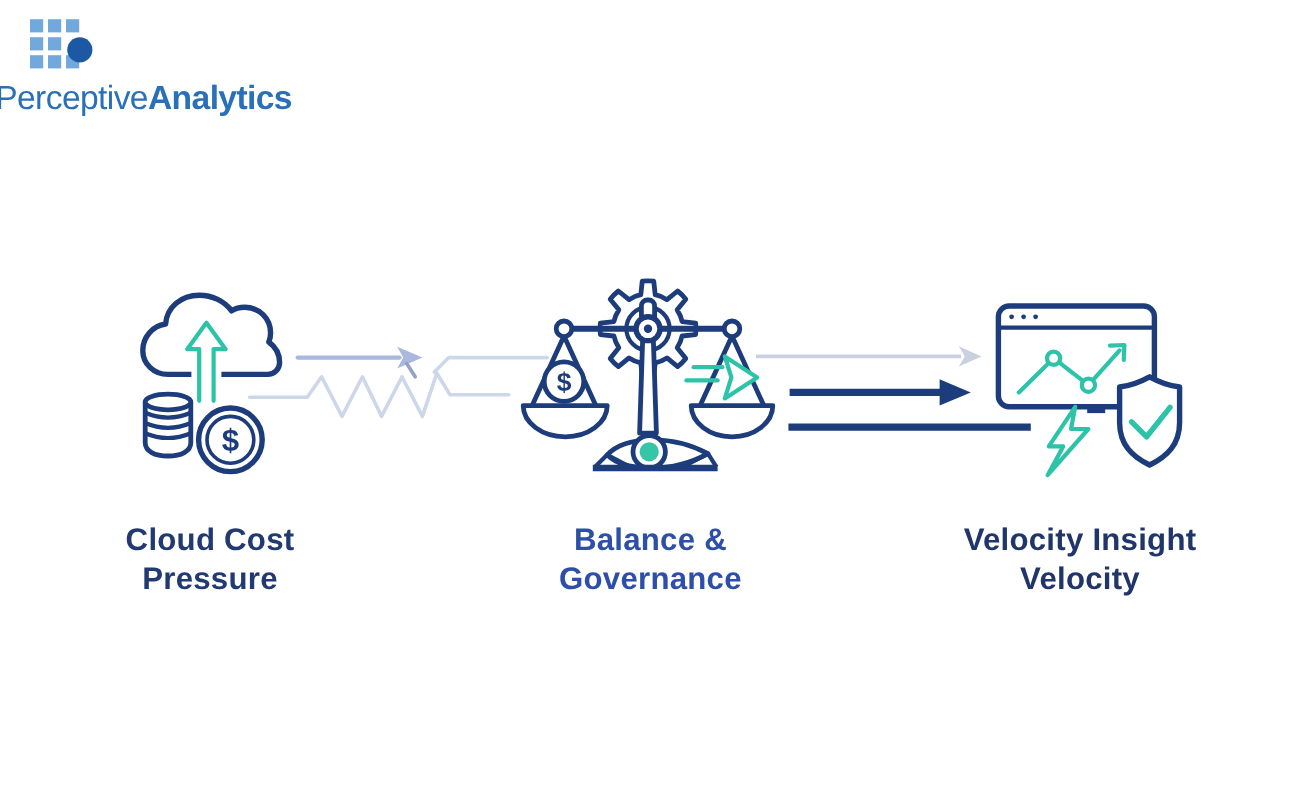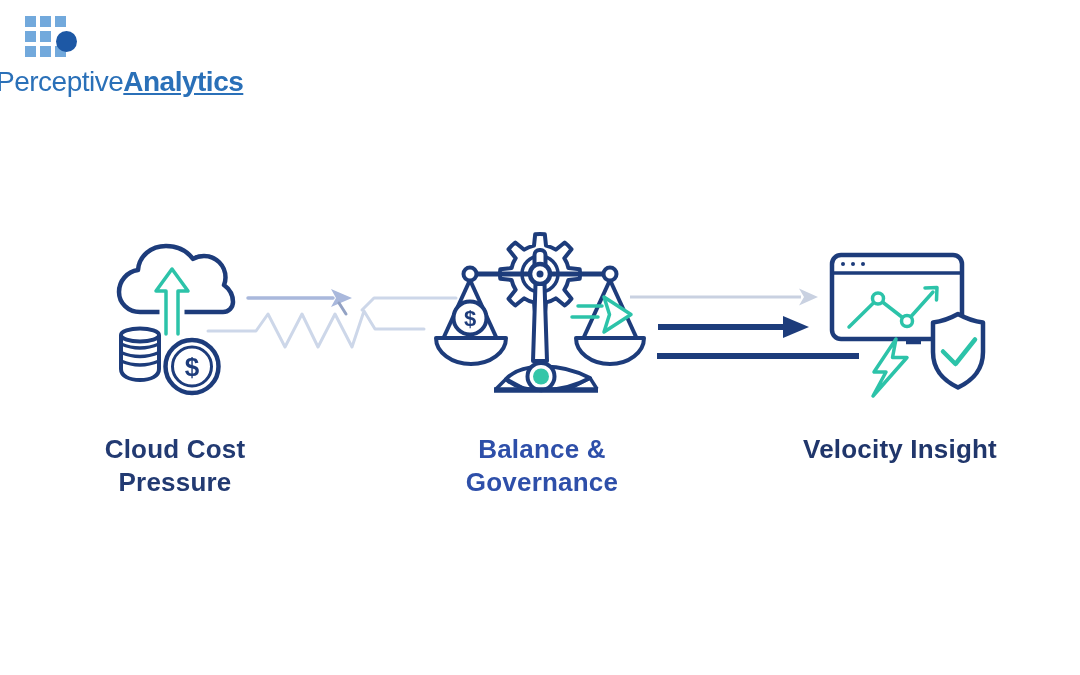--- a/index.html
+++ b/index.html
@@ -18,21 +18,21 @@
   .logo-grid .sq.hidden{visibility:hidden;}
   .logo-dot{
     position:absolute;left:56px;top:31px;width:21px;height:21px;border-radius:50%;
     background:#1d58a5;
   }
   .logo-text{
     position:absolute;left:-4px;top:66px;white-space:nowrap;
     font-size:28px;letter-spacing:-0.5px;color:#2a70b8;
   }
   .logo-text .regular{font-weight:400;}
-  .logo-text .bold{font-weight:700;text-decoration:underline;}
+  .logo-text .bold{font-weight:700;}
   
   .diagram{position:absolute;left:0;top:0;width:1080px;height:675px;}
   
   .step-label{
     position:absolute;top:433px;text-align:center;font-weight:700;
     font-size:26px;line-height:33px;letter-spacing:0.2px;
   }
   .step-label span{display:block;}
   .label-1{left:55px;width:240px;color:#223a72;}
   .label-2{left:422px;width:240px;color:#2e4fa9;}
@@ -172,15 +172,16 @@
   <div class="step-label label-1">
     <span>Cloud Cost</span>
     <span>Pressure</span>
   </div>
   <div class="step-label label-2">
     <span>Balance &amp;</span>
     <span>Governance</span>
   </div>
   <div class="step-label label-3">
     <span>Velocity Insight</span>
+    <span>Velocity</span>
   </div>
 
 </div>
 
 </body></html>

